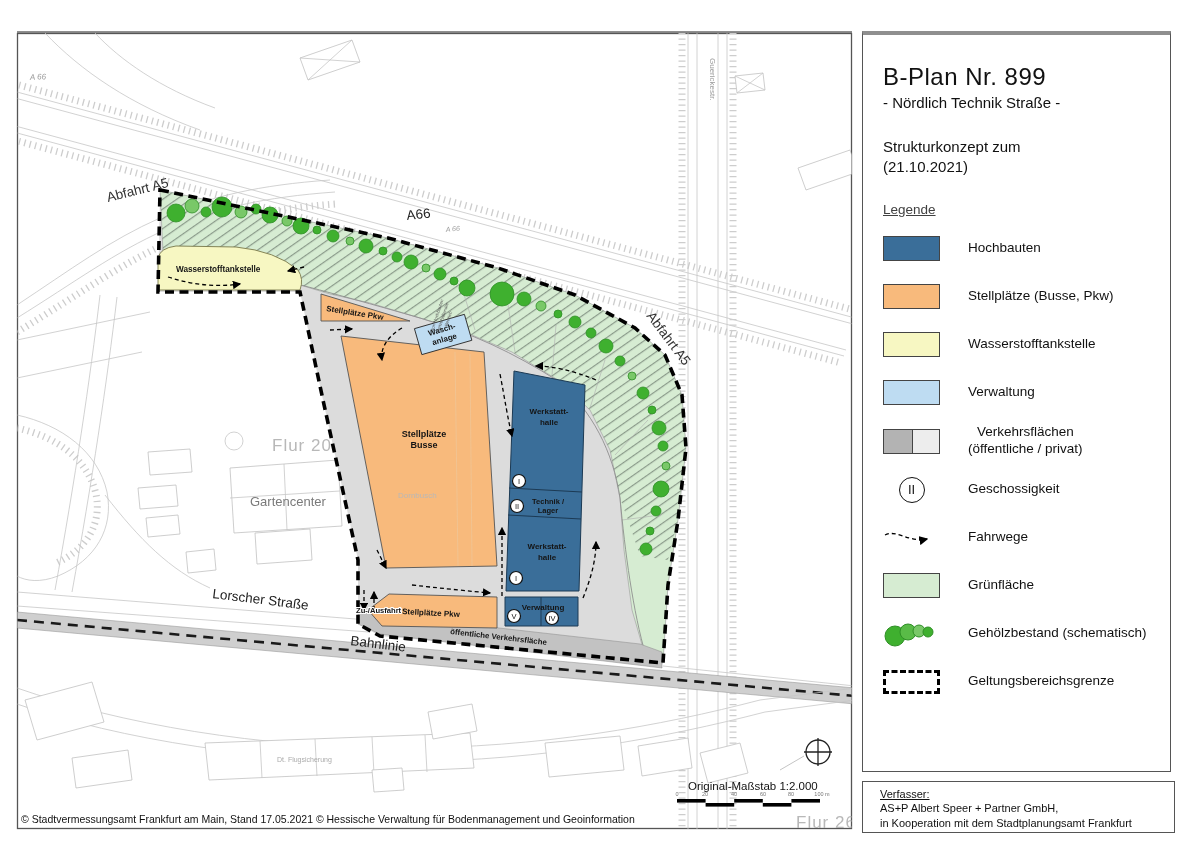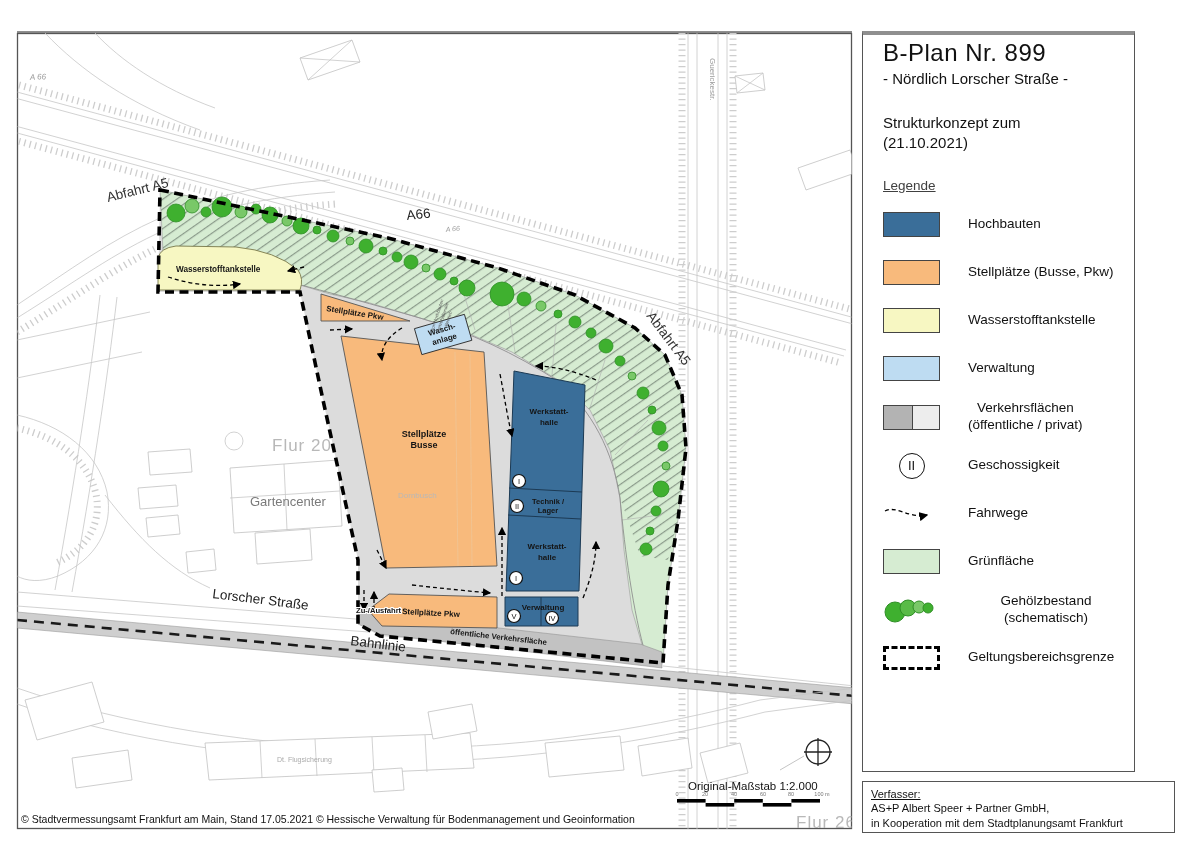--- a/index.html
+++ b/index.html
@@ -1,23 +1,23 @@
 <!DOCTYPE html>
 <html><head>
 <meta charset="utf-8">
 <style>
   html,body{margin:0;padding:0;background:#fff;}
   .page{position:relative;width:1200px;height:850px;background:#fff;
         font-family:"Liberation Sans",sans-serif;overflow:hidden;}
   svg text{font-family:"Liberation Sans",sans-serif;}
 
   
-  .panel{position:absolute;left:862px;top:31px;width:273px;height:741px;
+  .panel{position:absolute;left:862px;top:31px;width:309px;height:741px;
          box-sizing:border-box;background:#fff;border:1.3px solid #555;
-         border-top:4px solid #8f8f8f;padding:4px 10px 0 20px;}
+         border-top:4px solid #8f8f8f;padding:28px 10px 0 20px;}
   .title{font-size:24px;color:#111;letter-spacing:.5px;}
   .subtitle{font-size:15px;color:#111;margin-top:3px;}
   .concept{font-size:15px;color:#111;margin-top:26px;line-height:1.35;}
   .legend-head{font-size:13.5px;color:#404040;margin-top:24px;text-decoration:underline;}
   .lrow{display:flex;align-items:center;height:48px;text-align:center;}
   .lrow.tall{height:49px;}
   .swatch{width:57px;height:25px;border:1px solid #444;box-sizing:border-box;flex:none;margin-right:28px;}
   .sw-hochbauten{background:#3A6E99;}
   .sw-stellplaetze{background:#F8BA7C;}
   .sw-wasserstoff{background:#F7F7C2;}
@@ -28,21 +28,21 @@
   .sw-gruenhatch{background:#D6ECD2;
      background-image:repeating-linear-gradient(45deg,transparent 0,transparent 4px,#7d8d7d 4px,#7d8d7d 5.6px);}
   .sw-grenze{background:#fff;border:3px dashed #000;height:24px;}
   .symcol{width:57px;flex:none;margin-right:28px;display:flex;justify-content:center;align-items:center;}
   .gesch-circle{width:24px;height:24px;border:1.6px solid #111;border-radius:50%;
                 display:flex;align-items:center;justify-content:center;font-size:13px;color:#111;}
   .llabel{font-size:13.5px;color:#111;line-height:1.25;}
 
   .verfasser{position:absolute;left:862px;top:781px;width:313px;height:52px;
              box-sizing:border-box;border:1.3px solid #555;background:#fff;
-             padding:5px 8px;font-size:11px;color:#111;line-height:1.3;}
+             padding:5px 17px;font-size:11px;color:#111;line-height:1.3;}
   .verfasser .vh{text-decoration:underline;}
 
   
   .bg{stroke:#c6c6c6;stroke-width:.8;fill:none;}
   .bld{stroke:#c2c2c2;stroke-width:.8;fill:#ffffff;}
   .comb{stroke:#cdcdcd;stroke-width:7;stroke-dasharray:1.3 4.2;fill:none;}
   .fah{stroke:#000;stroke-width:1.3;stroke-dasharray:4 3;fill:none;}
   .lblB{font-weight:bold;fill:#151515;}
   .gray-lbl{fill:#9a9a9a;}
 </style>
@@ -310,21 +310,21 @@
       <text x="822" y="796">100 m</text>
     </g>
   </g>
 
   <text x="21" y="823" font-size="10.5" fill="#111">© Stadtvermessungsamt Frankfurt am Main, Stand 17.05.2021 © Hessische Verwaltung für Bodenmanagement und Geoinformation</text>
   </g>
 </svg>
 
 <div class="panel">
   <div class="title">B-Plan Nr. 899</div>
-  <div class="subtitle">- Nördlich Lorscher Straße -</div>
+  <div class="subtitle">- Nördlich Technik Straße -</div>
   <div class="concept">
     <div>Strukturkonzept zum</div>
     <div>(21.10.2021)</div>
   </div>
   <div class="legend-head">Legende</div>
 
   <div style="margin-top:8px;">
     <div class="lrow">
       <div class="swatch sw-hochbauten"></div>
       <div class="llabel">Hochbauten</div>

